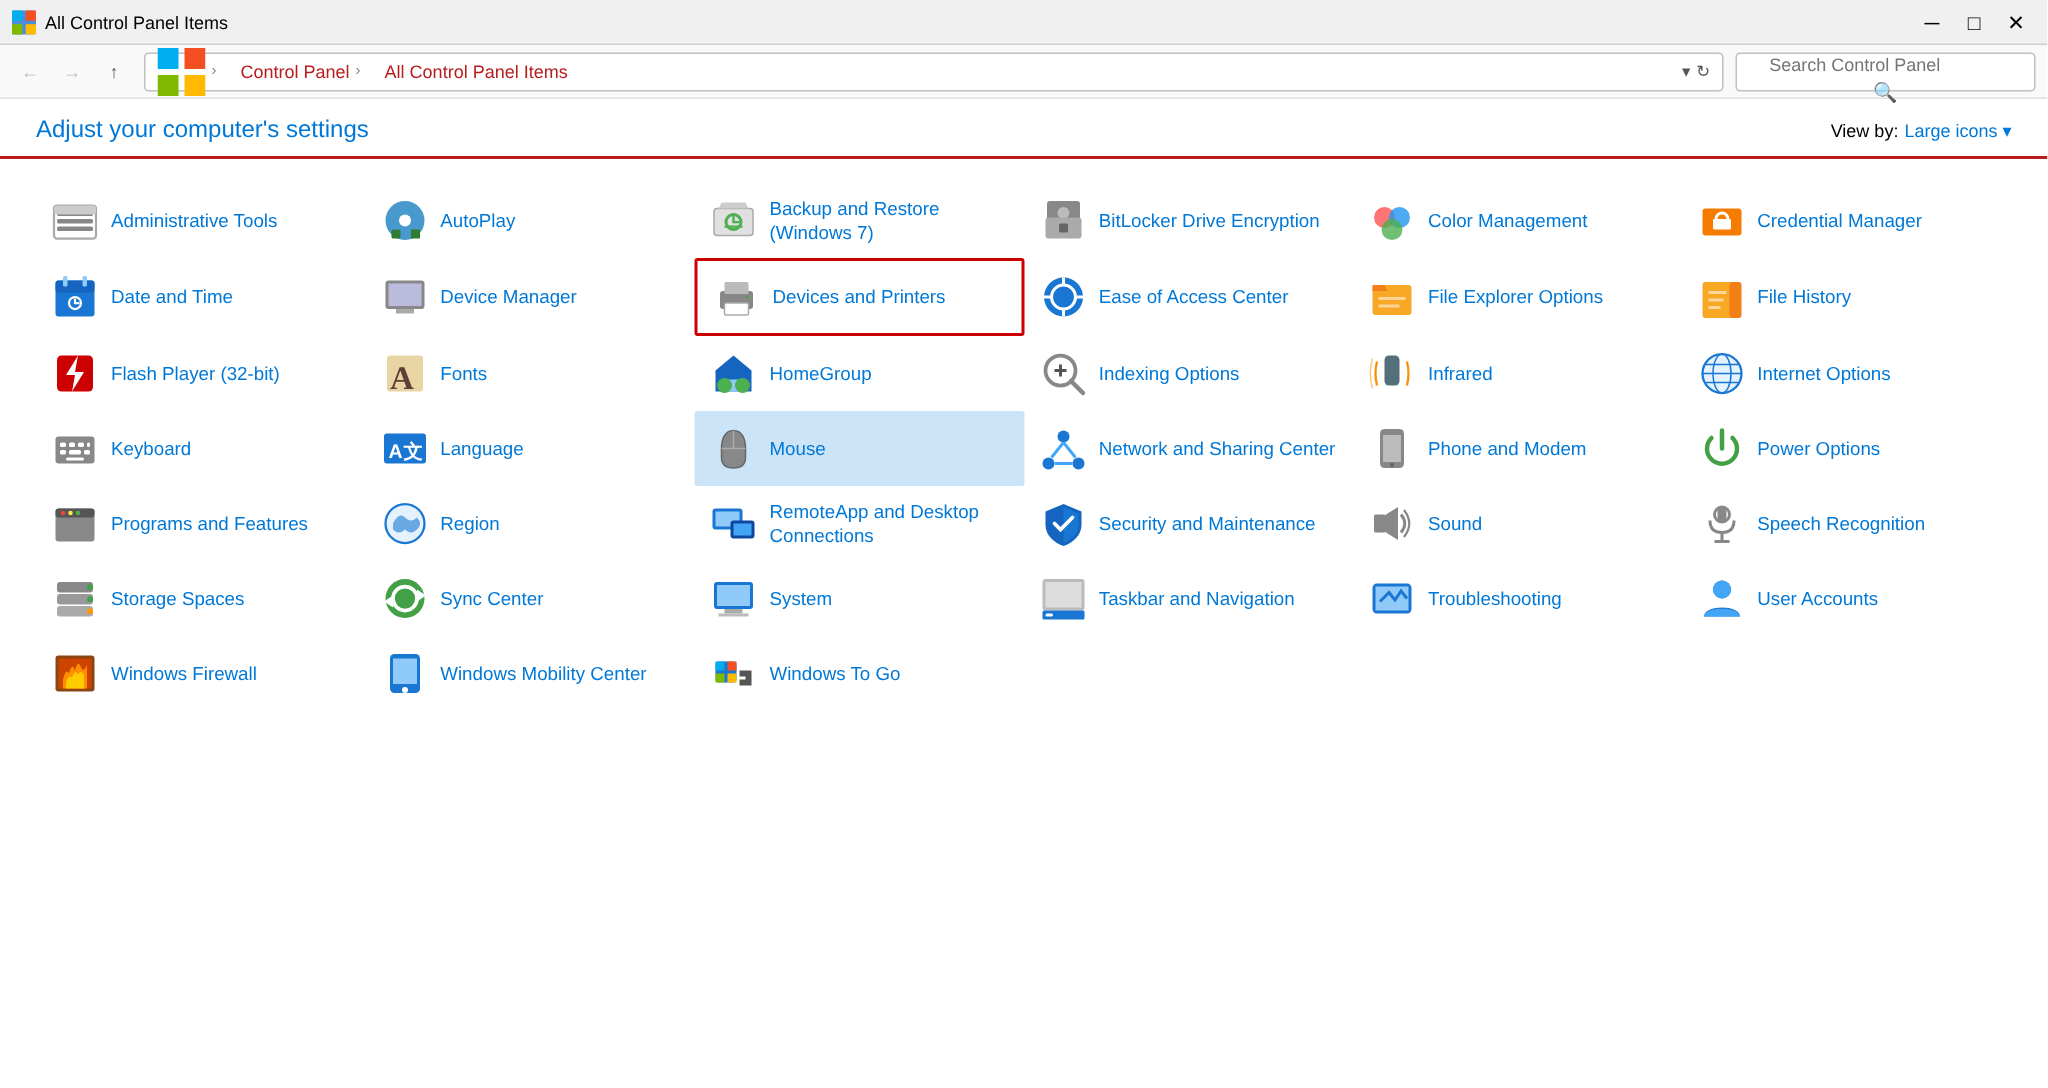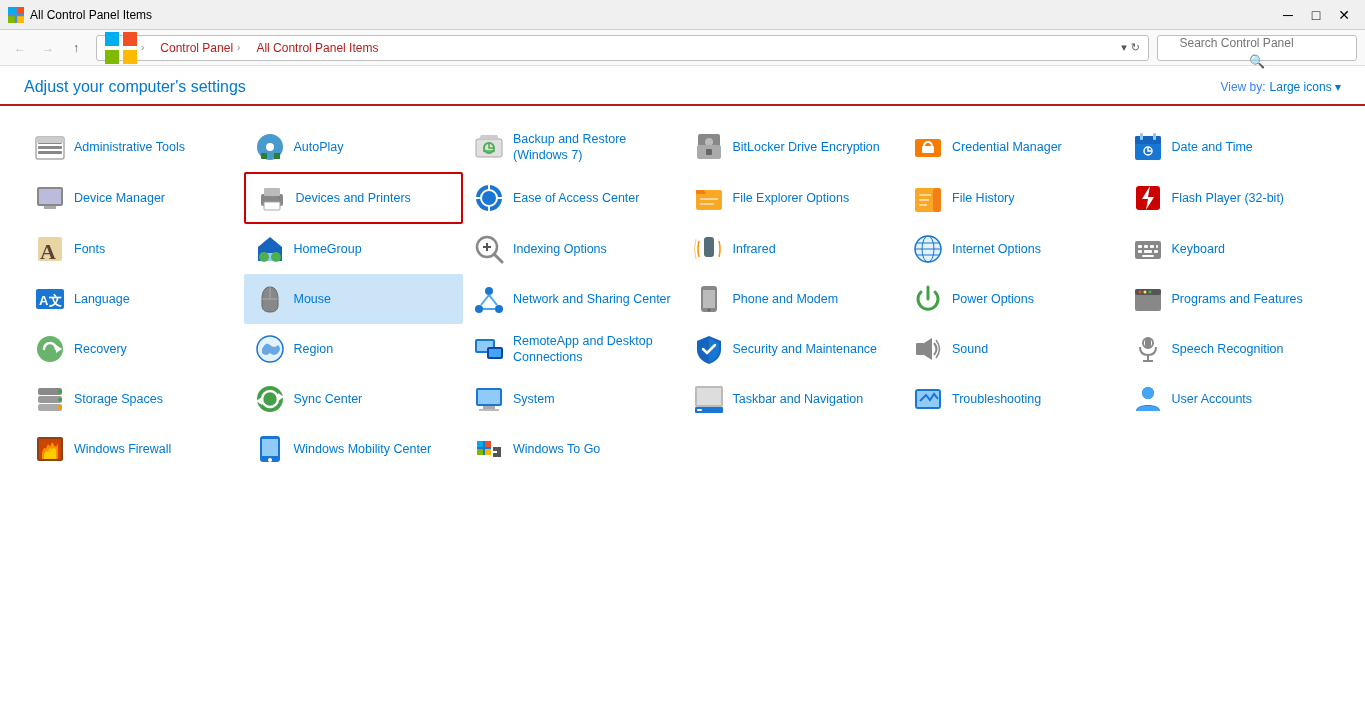--- a/index.html
+++ b/index.html
@@ -39,21 +39,21 @@
     .search-icon { color: #888; font-size: 13px; }
 
     
     .main-header {
       display: flex; align-items: center; justify-content: space-between;
       padding: 12px 24px 8px;
       border-bottom: 2px solid #b91c1c;
     }
     .main-title { color: #0078d7; font-size: 16px; font-weight: 300; }
     .view-by { display: flex; align-items: center; gap: 4px; font-size: 12px; color: #444; }
-    .view-by-label { color: #3b82f6; }
+    .view-by-label { color: #000000; }
     .view-by-value { color: #0078d7; cursor: pointer; }
 
     
     .content { padding: 16px 24px; overflow-y: auto; height: calc(725px - 30px - 36px - 48px); }
 
     
     .items-grid { display: grid; grid-template-columns: repeat(6, 1fr); gap: 0; }
 
     .grid-item {
       display: flex; align-items: center; gap: 8px;
@@ -172,20 +172,30 @@
             <circle cx="16" cy="11" r="4" fill="#bbb"></circle>
             <rect x="4" y="14" width="24" height="14" rx="2" fill="#aaa"></rect>
             <rect x="13" y="18" width="6" height="6" rx="1" fill="#666"></rect>
           </svg>
         </div>
         <span class="item-label">BitLocker Drive Encryption</span>
       </div>
       <div class="grid-item">
         <div class="item-icon">
           <svg viewBox="0 0 32 32">
+            <circle cx="11" cy="14" r="7" fill="#ff5252" opacity="0.8"></circle>
+            <circle cx="21" cy="14" r="7" fill="#2196f3" opacity="0.8"></circle>
+            <circle cx="16" cy="22" r="7" fill="#4caf50" opacity="0.8"></circle>
+          </svg>
+        </div>
+        <span class="item-label">Color Management</span>
+      </div>
+      <div class="grid-item">
+        <div class="item-icon">
+          <svg viewBox="0 0 32 32">
             <rect x="3" y="8" width="26" height="18" rx="2" fill="#f57c00"></rect>
             <rect x="10" y="15" width="12" height="7" rx="1" fill="#fff"></rect>
             <circle cx="16" cy="15" r="4" fill="none" stroke="#fff" stroke-width="2"></circle>
           </svg>
         </div>
         <span class="item-label">Credential Manager</span>
       </div>
       <div class="grid-item">
         <div class="item-icon">
           <svg viewBox="0 0 32 32">
@@ -395,30 +405,20 @@
             <circle cx="8" cy="9" r="1.5" fill="#f44336"></circle>
             <circle cx="13" cy="9" r="1.5" fill="#ffeb3b"></circle>
             <circle cx="18" cy="9" r="1.5" fill="#4caf50"></circle>
           </svg>
         </div>
         <span class="item-label">Programs and Features</span>
       </div>
       <div class="grid-item">
         <div class="item-icon">
           <svg viewBox="0 0 32 32">
-            <circle cx="16" cy="16" r="13" fill="#43a047" opacity="0.8"></circle>
-            <path d="M10 16 A6 6 0 0 1 22 16" fill="none" stroke="white" stroke-width="2.5" stroke-linecap="round"></path>
-            <polygon points="22,12 22,20 28,16" fill="white"></polygon>
-          </svg>
-        </div>
-        <span class="item-label">Recovery</span>
-      </div>
-      <div class="grid-item">
-        <div class="item-icon">
-          <svg viewBox="0 0 32 32">
             <circle cx="16" cy="16" r="13" fill="#e3f2fd" stroke="#1976d2" stroke-width="1.5"></circle>
             <path d="M8 16 Q12 8 16 12 Q20 16 24 12 Q28 16 24 20 Q20 24 16 20 Q12 24 8 20 Z" fill="#1976d2" opacity="0.6"></path>
           </svg>
         </div>
         <span class="item-label">Region</span>
       </div>
       <div class="grid-item">
         <div class="item-icon">
           <svg viewBox="0 0 32 32">
             <rect x="2" y="6" width="20" height="14" rx="2" fill="#1976d2"></rect>

